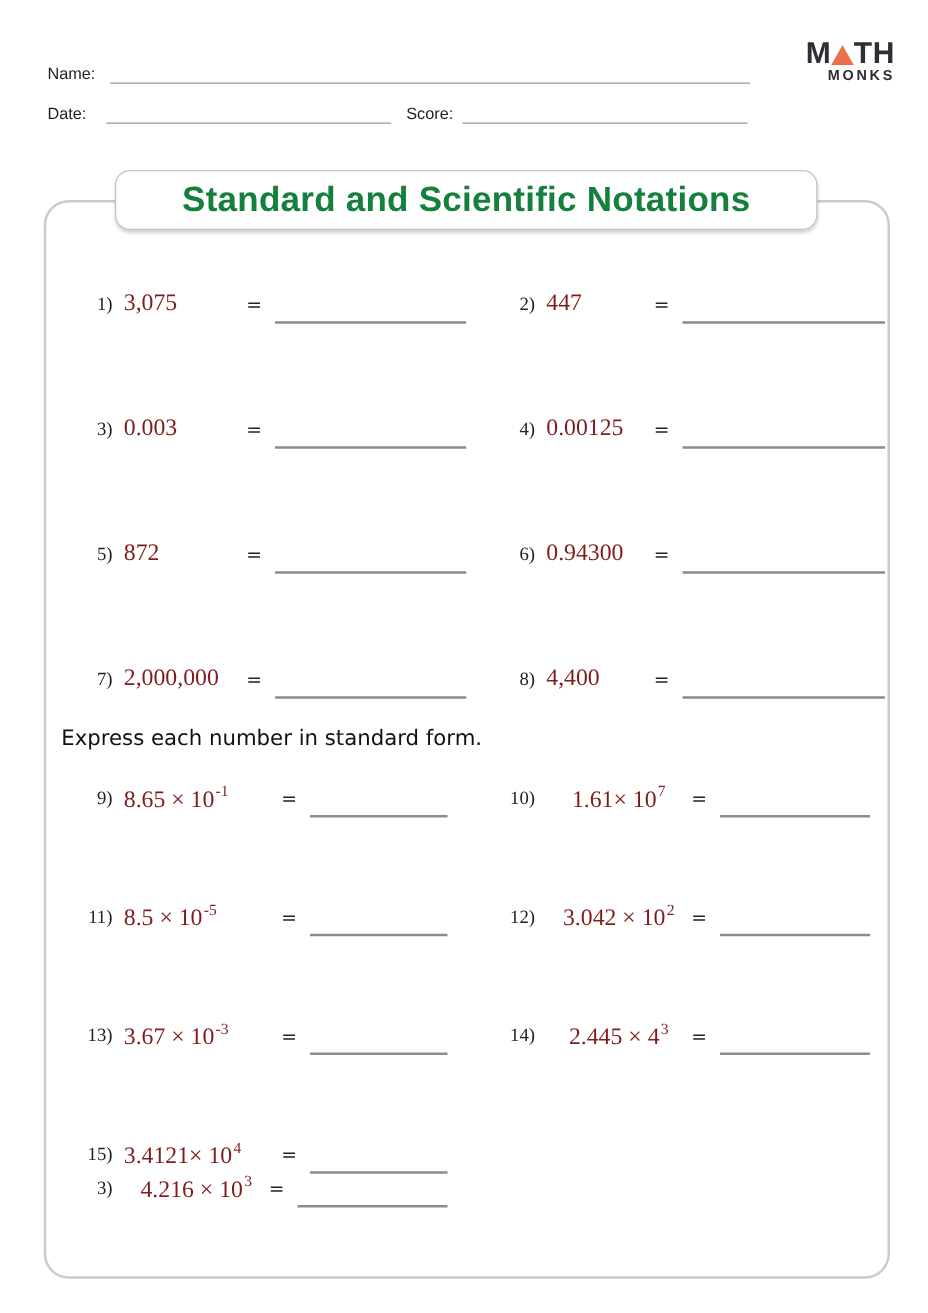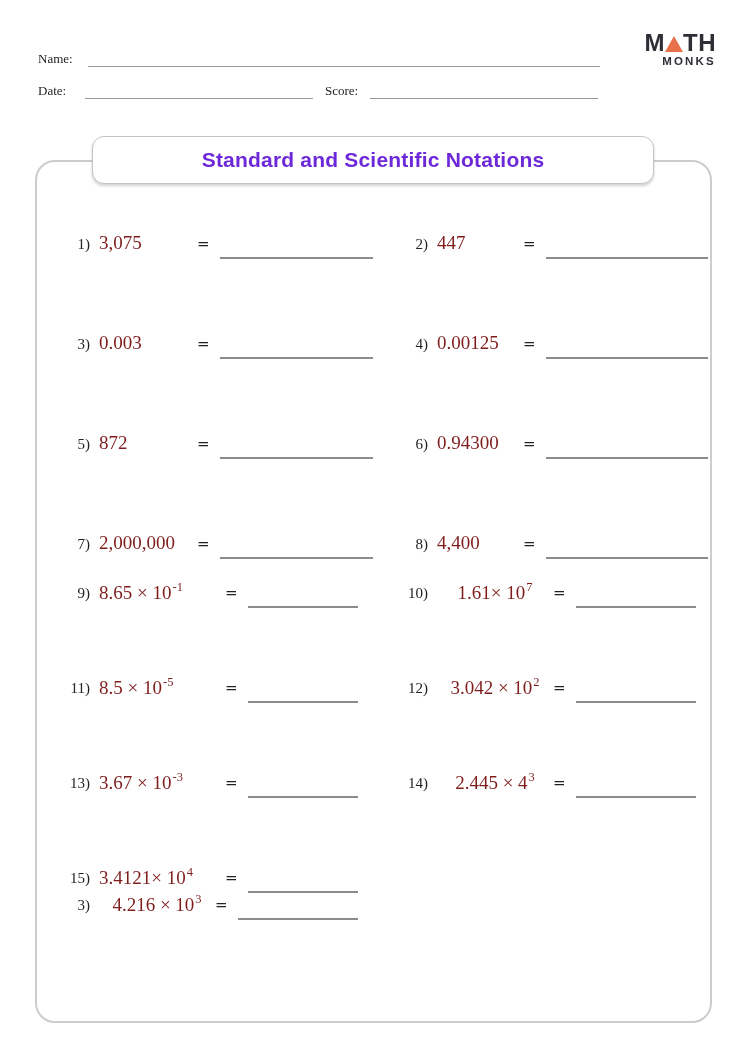--- a/index.html
+++ b/index.html
@@ -5,21 +5,21 @@
   * { margin:0; padding:0; box-sizing:border-box; }
   html,body { background:#ffffff; }
   body {
     width:742px; height:1050px; position:relative;
     font-family:"Liberation Sans", sans-serif; color:#1a1a1a;
     overflow:hidden;
   }
 
   
   .header { position:absolute; left:0; top:0; width:742px; height:120px; }
-  .hdr-label { position:absolute; font-size:13px; color:#1e1e1e; font-family:Liberation Serif, serif; }
+  .hdr-label { position:absolute; font-size:13px; color:#1e1e1e; font-family:Liberation Sans, sans-serif; }
   .name-label { left:38px; top:51px; }
   .date-label { left:38px; top:83px; }
   .score-label { left:325px; top:83px; }
   .hdr-line { position:absolute; border-bottom:1.4px solid #9a9a9a; height:0; }
   .name-line { left:88px; top:66px; width:512px; }
   .date-line { left:85px; top:98px; width:228px; }
   .score-line { left:370px; top:98px; width:228px; }
 
   
   .logo { position:absolute; right:26px; top:30px; width:86px; text-align:right; }
@@ -37,21 +37,21 @@
   .container {
     position:absolute; left:35px; top:160px; width:677px; height:863px;
     border:2px solid #cccccc; border-radius:20px; background:#ffffff;
   }
   .title-box {
     position:absolute; left:55px; top:-26px; width:562px; height:48px;
     background:#ffffff; border:1.5px solid #c4c4c4; border-radius:12px;
     box-shadow:0 2px 3px rgba(0,0,0,0.18);
     display:flex; align-items:center; justify-content:center;
   }
-  .title-text { font-weight:bold; font-size:21px; color:#6d28d9; letter-spacing:0.2px; }
+  .title-text { font-weight:bold; font-size:28px; color:#15803d; letter-spacing:0.2px; }
 
   .body-pad { padding:46px 18px 0 12px; }
   .instruction { font-family:"DejaVu Sans", sans-serif; font-size:17px; color:#111111; margin-left:0; }
   .instr2 { margin-top:22px; margin-bottom:26px; }
 
   
   .rows { margin-top:24px; }
   .row { display:flex; padding-left:13px; margin-bottom:73px; }
   .row.last-s1 { margin-bottom:22px; }
   .s2row { margin-bottom:68px; }
@@ -163,20 +163,21 @@
         </div>
         <div class="cell right">
           <span class="pnum">8)</span>
           <span class="pval s1">4,400</span>
           <span class="peq">=</span>
           <span class="ans-line s1"></span>
         </div>
       </div>
     </div>
 
+    <div class="instruction instr2">Express each number in standard form.</div>
 
     <div class="rows" style="margin-top:0;">
 
       <div class="row s2row">
         <div class="cell left">
           <span class="pnum">9)</span>
           <span class="pval s2"><span>8.65 × 10</span><sup>-1</sup></span>
           <span class="peq">=</span>
           <span class="ans-line s2"></span>
         </div>

